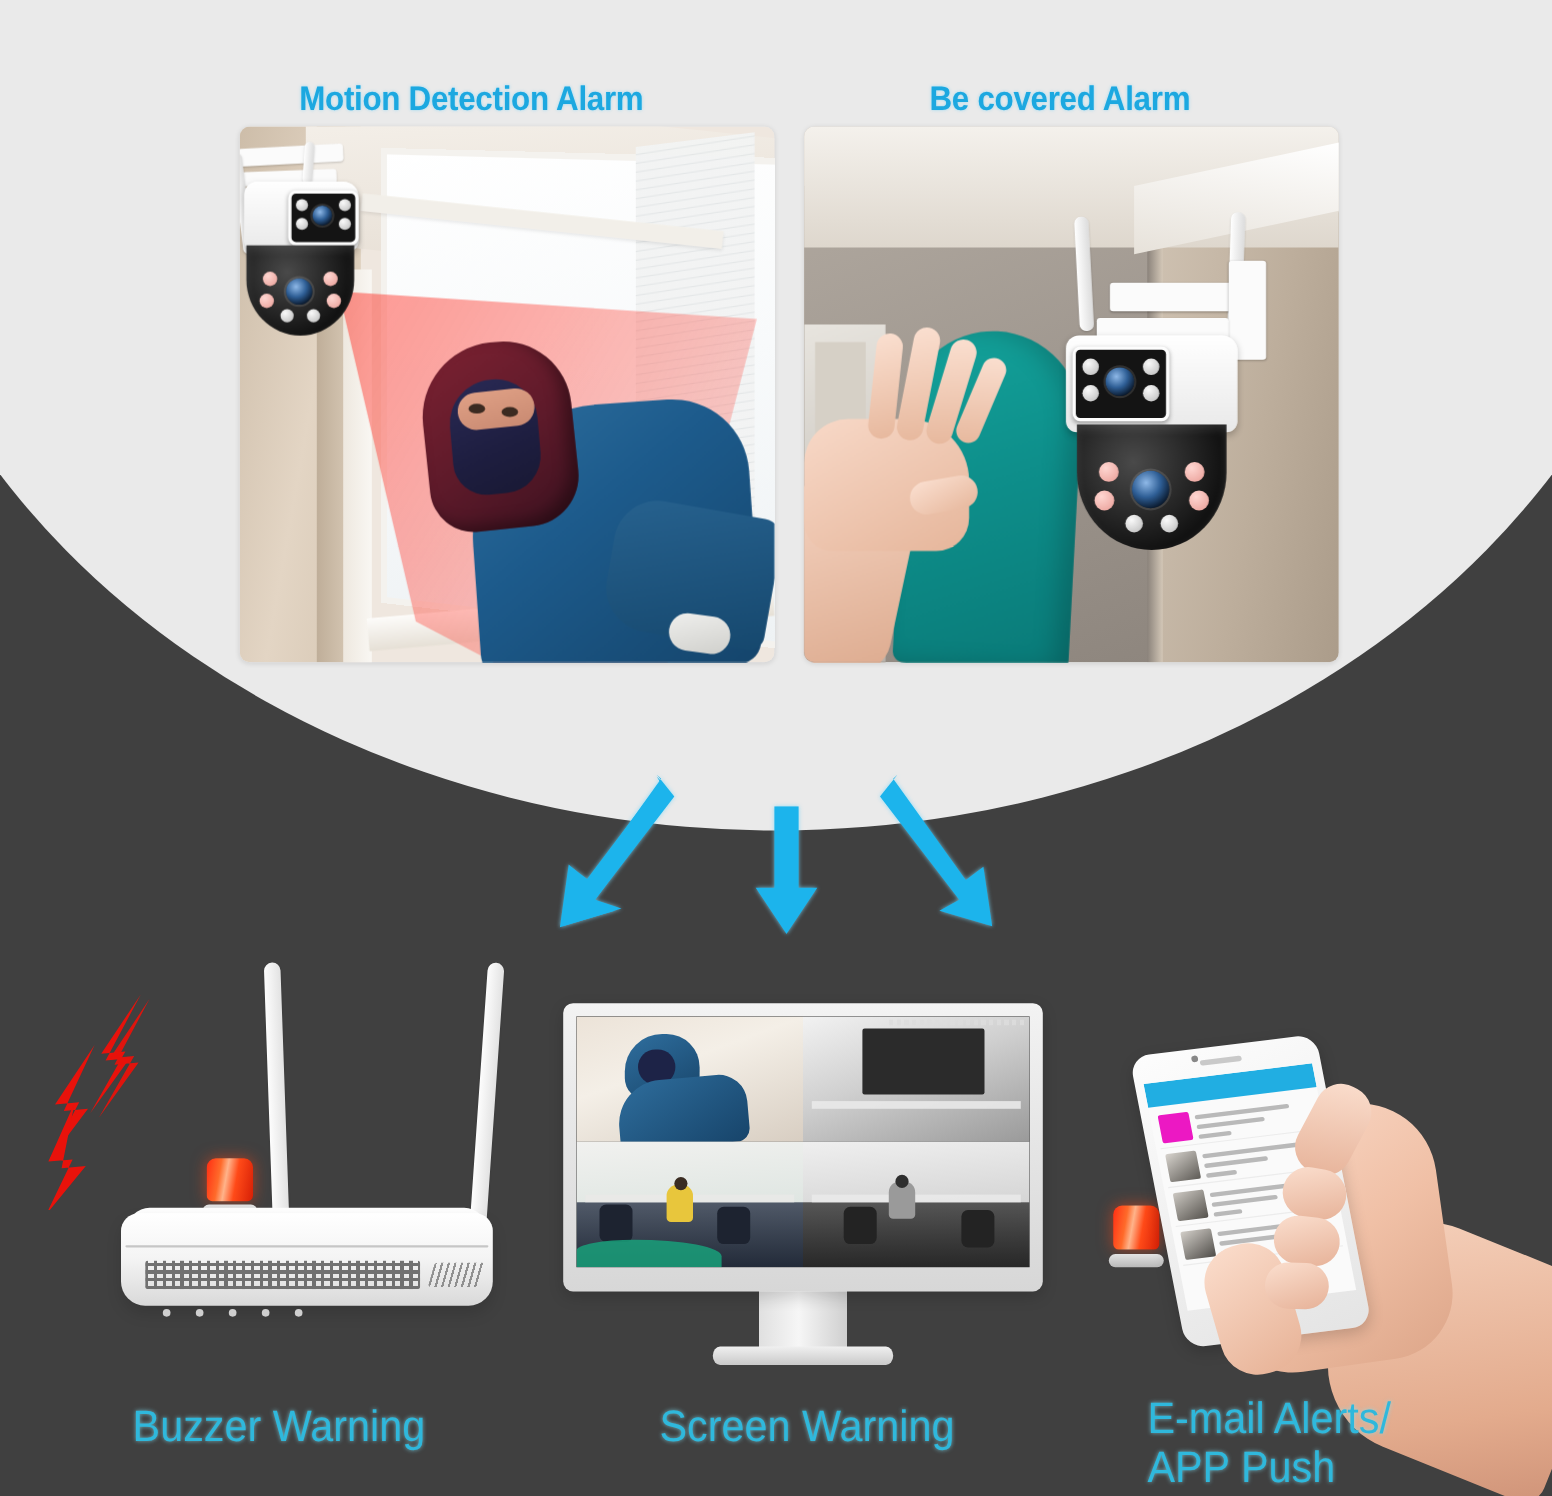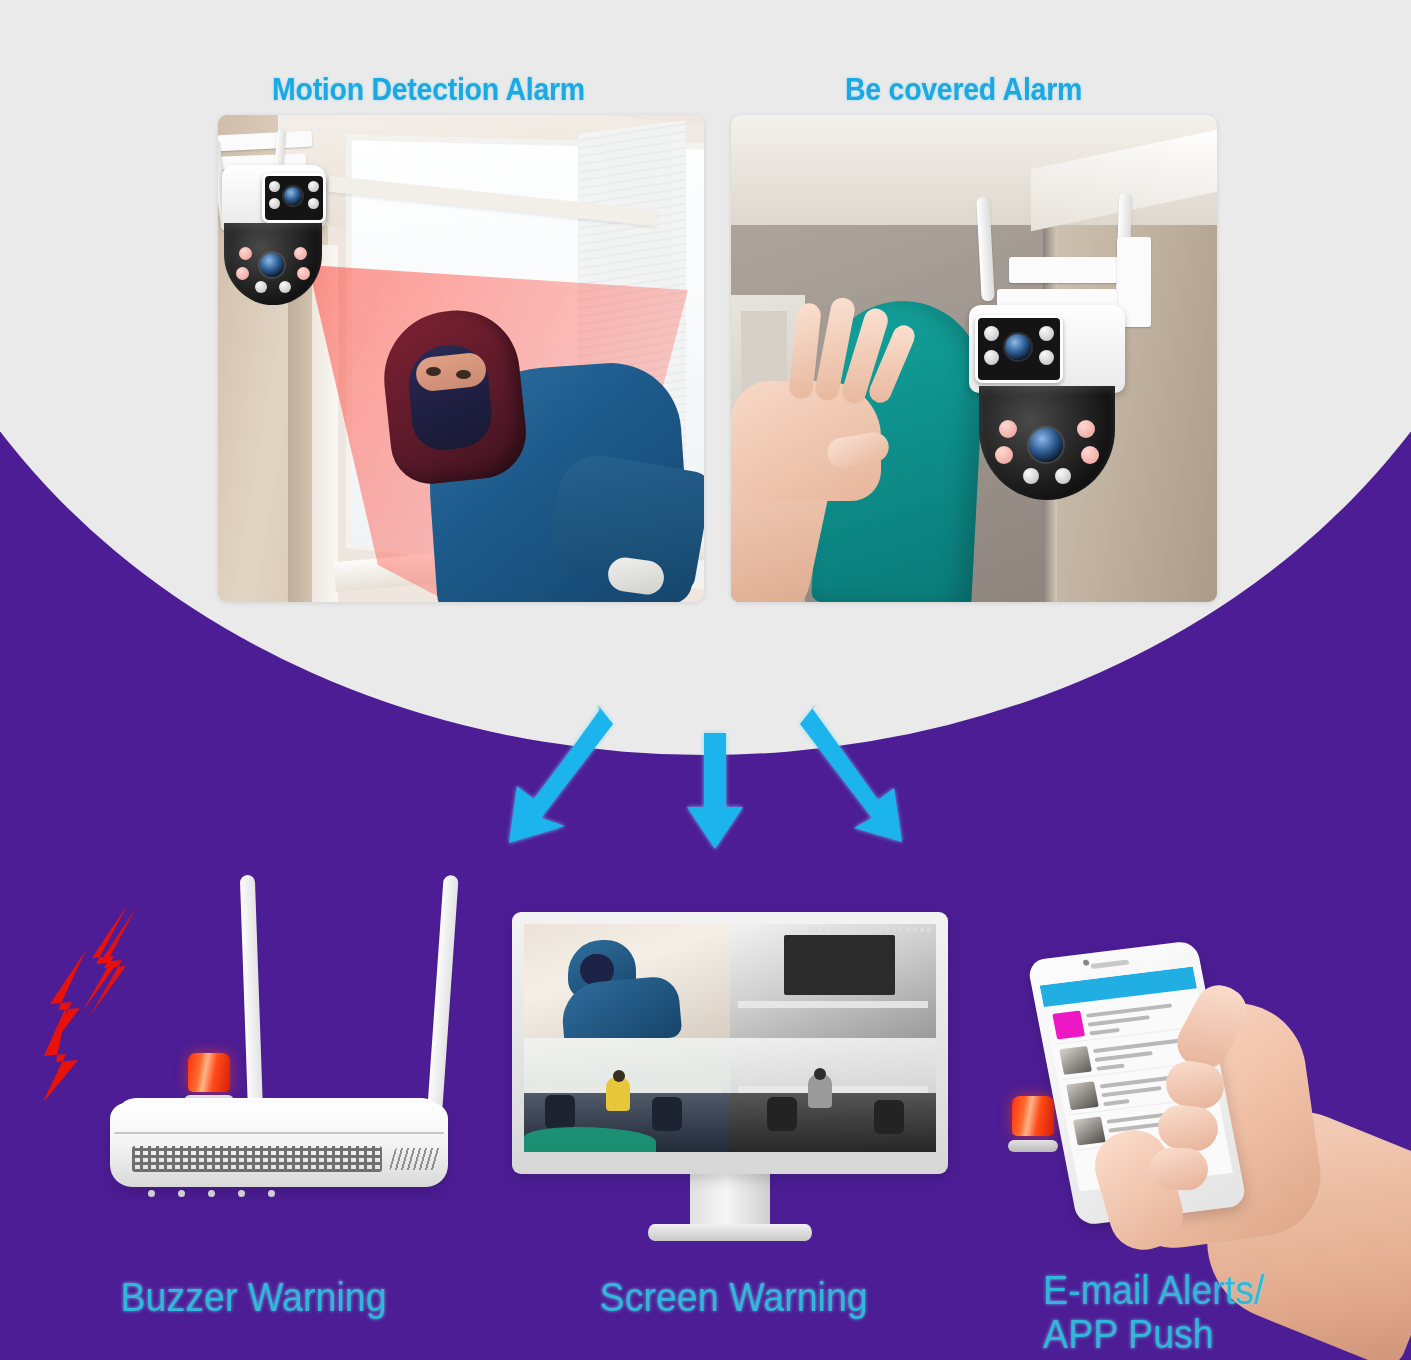--- a/index.html
+++ b/index.html
@@ -3,21 +3,21 @@
 <meta charset="utf-8">
 <style>
   html,body{margin:0;padding:0;}
   body{
     width:1411px;height:1360px;
     background:#ffffff;
     font-family:"Liberation Sans", sans-serif;
     overflow:hidden;
     position:relative;
   }
-  #stage{position:absolute;left:0;top:0;width:1411px;height:1360px;overflow:hidden;background:#4c1d95;}
+  #stage{position:absolute;left:0;top:0;width:1411px;height:1360px;overflow:hidden;background:#404040;}
 
   
   .dome{
     position:absolute;
     left:-130px; top:-640px;
     width:1671px; height:1395px;
     background:#eaeaea;
     border-radius:50%/50%;
     z-index:1;
   }

